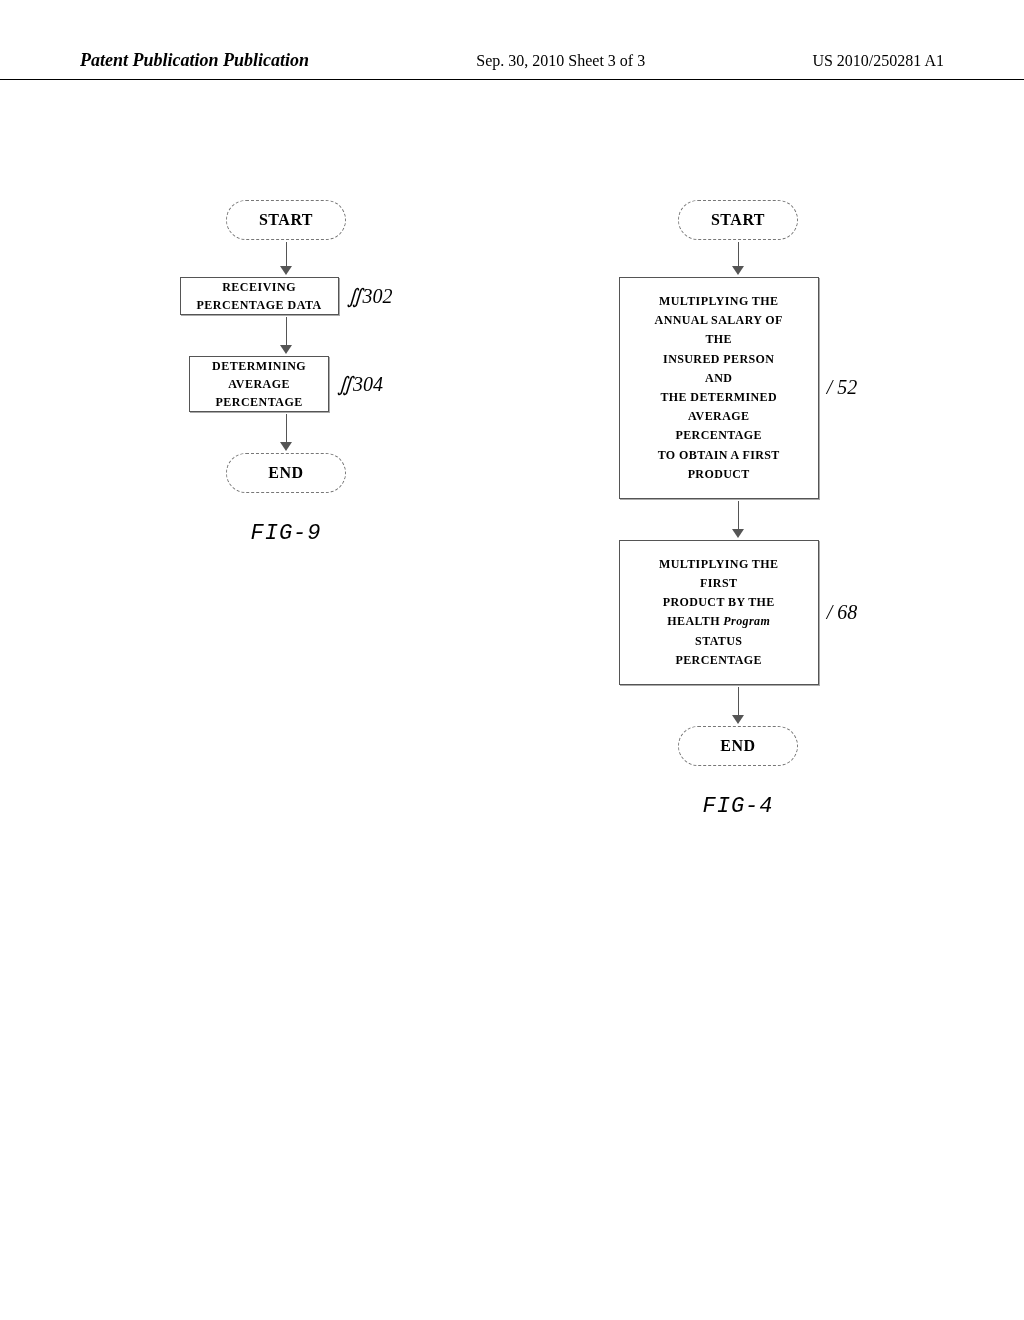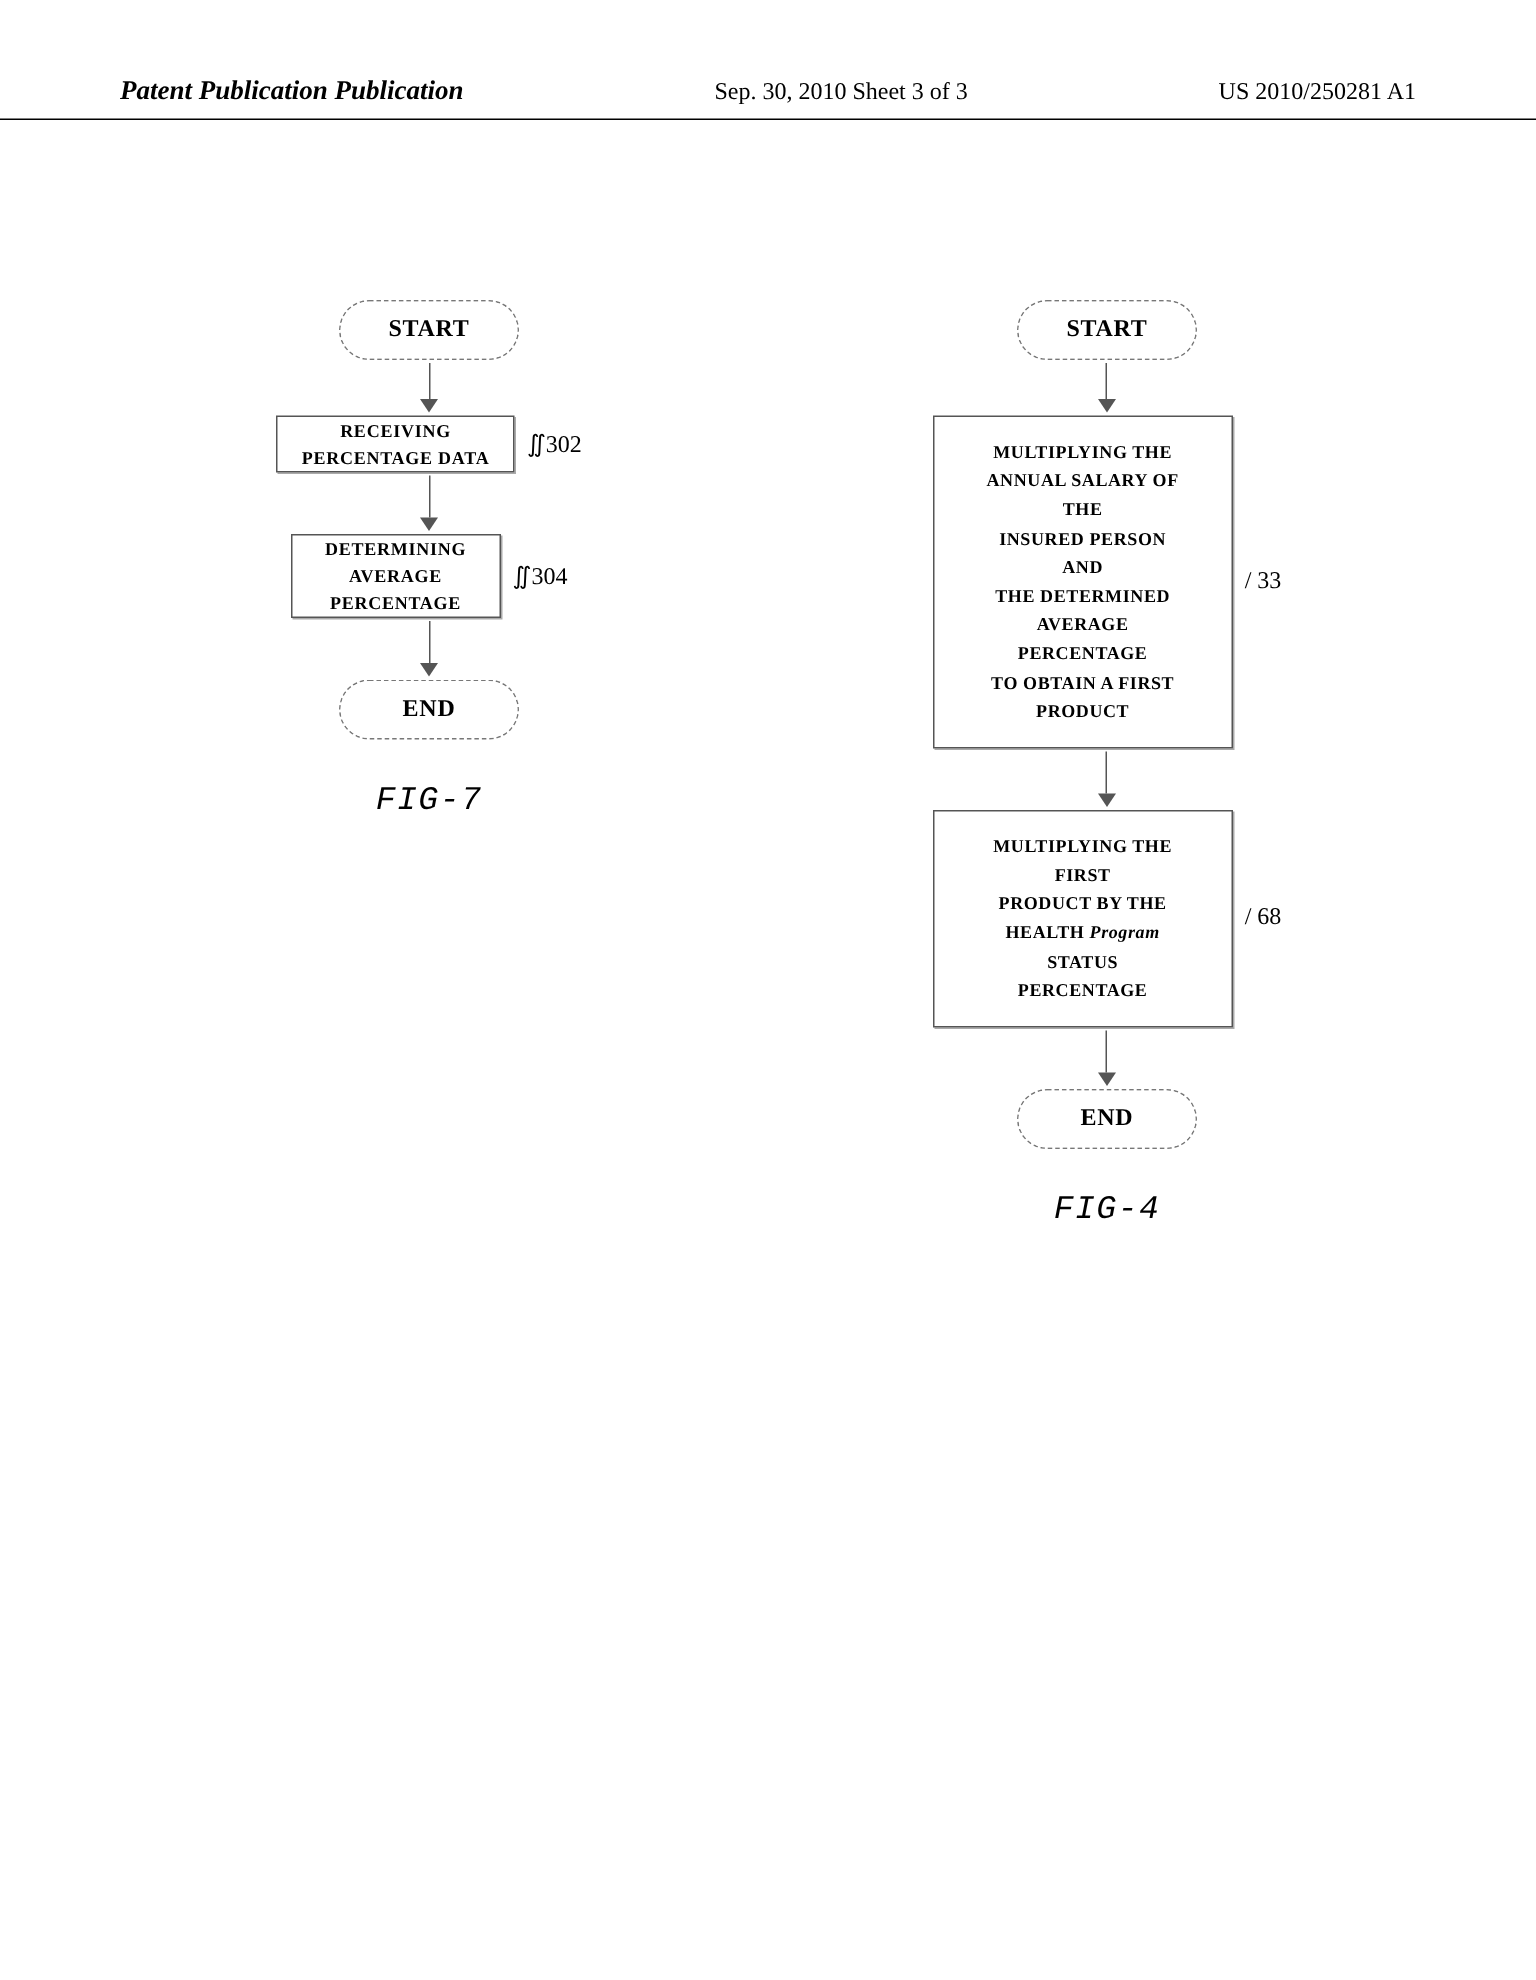--- a/index.html
+++ b/index.html
@@ -146,24 +146,25 @@
     }
 
     .row-with-ref {
       display: flex;
       flex-direction: row;
       align-items: center;
       position: relative;
     }
 
     .ref-aside {
-      font-size: 16px;
+      font-size: 20px;
       font-family: Georgia, serif;
       margin-left: 8px;
       white-space: nowrap;
+      font-style: italic;
     }
   </style>
 </head>
 <body>
 
 <div class="page-header">
   <span class="header-left">Patent Publication Publication</span>
   <span class="header-center">Sep. 30, 2010  Sheet 3 of 3</span>
   <span class="header-right">US 2010/250281 A1</span>
 </div>
@@ -204,42 +205,42 @@
       <div class="arrow-down">
         <div class="arrow-line" style="height:28px;"></div>
         <div class="arrow-head"></div>
       </div>
 
       <div class="rounded-box-dashed">
         <span>END</span>
       </div>
 
       <div class="fig-label" style="margin-top:28px;">
-        <span>FIG-7</span>
+        <span>FIG-9</span>
       </div>
     </div>
   </div>
 
   <div class="fig4-container">
     <div class="flow-column">
 
       <div class="rounded-box-dashed">
         <span>START</span>
       </div>
 
       <div class="arrow-down">
         <div class="arrow-line" style="height:24px;"></div>
         <div class="arrow-head"></div>
       </div>
 
       <div class="row-with-ref">
         <div class="rect-box-lg">
           <span>MULTIPLYING THE<br>ANNUAL SALARY OF THE<br>INSURED PERSON AND<br>THE DETERMINED<br>AVERAGE PERCENTAGE<br>TO OBTAIN A FIRST<br>PRODUCT</span>
         </div>
-        <span class="ref-aside">/ 33</span>
+        <span class="ref-aside">/ 52</span>
       </div>
 
       <div class="arrow-down">
         <div class="arrow-line" style="height:28px;"></div>
         <div class="arrow-head"></div>
       </div>
 
       <div class="row-with-ref">
         <div class="rect-box-lg">
           <span>MULTIPLYING THE FIRST<br>PRODUCT BY THE<br>HEALTH <span style="font-style:italic;">Program</span> STATUS<br>PERCENTAGE</span>

